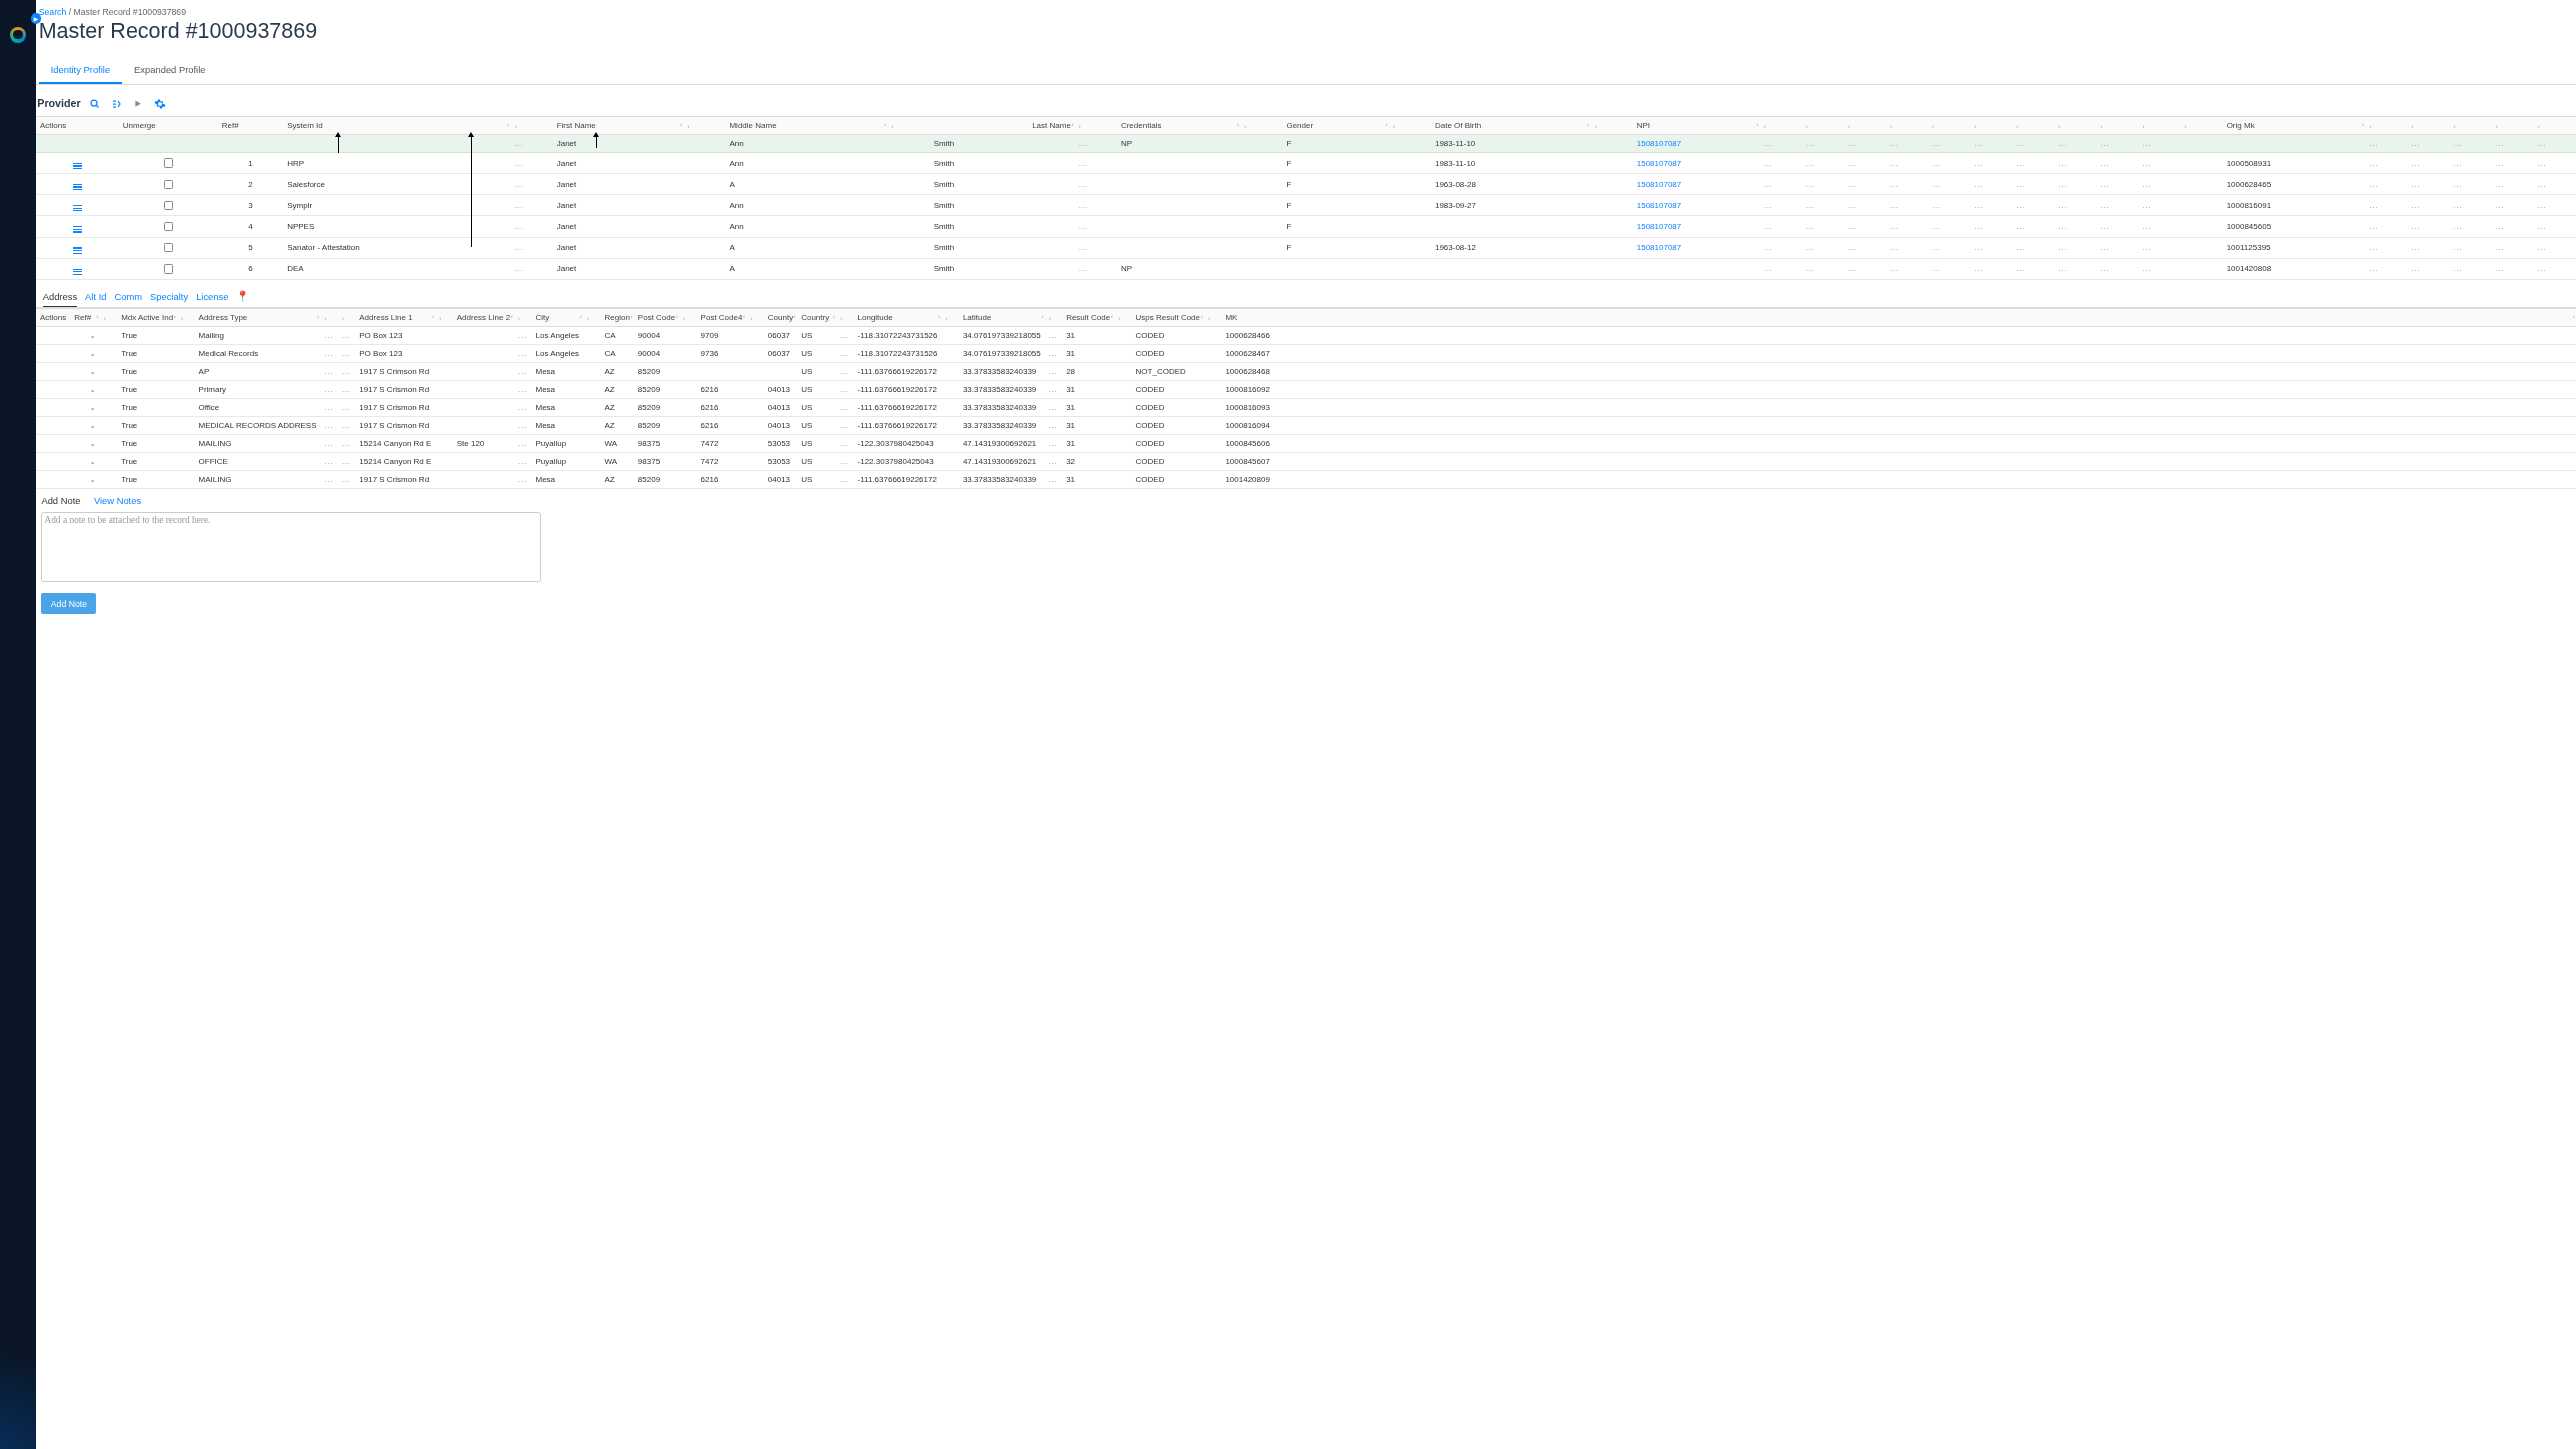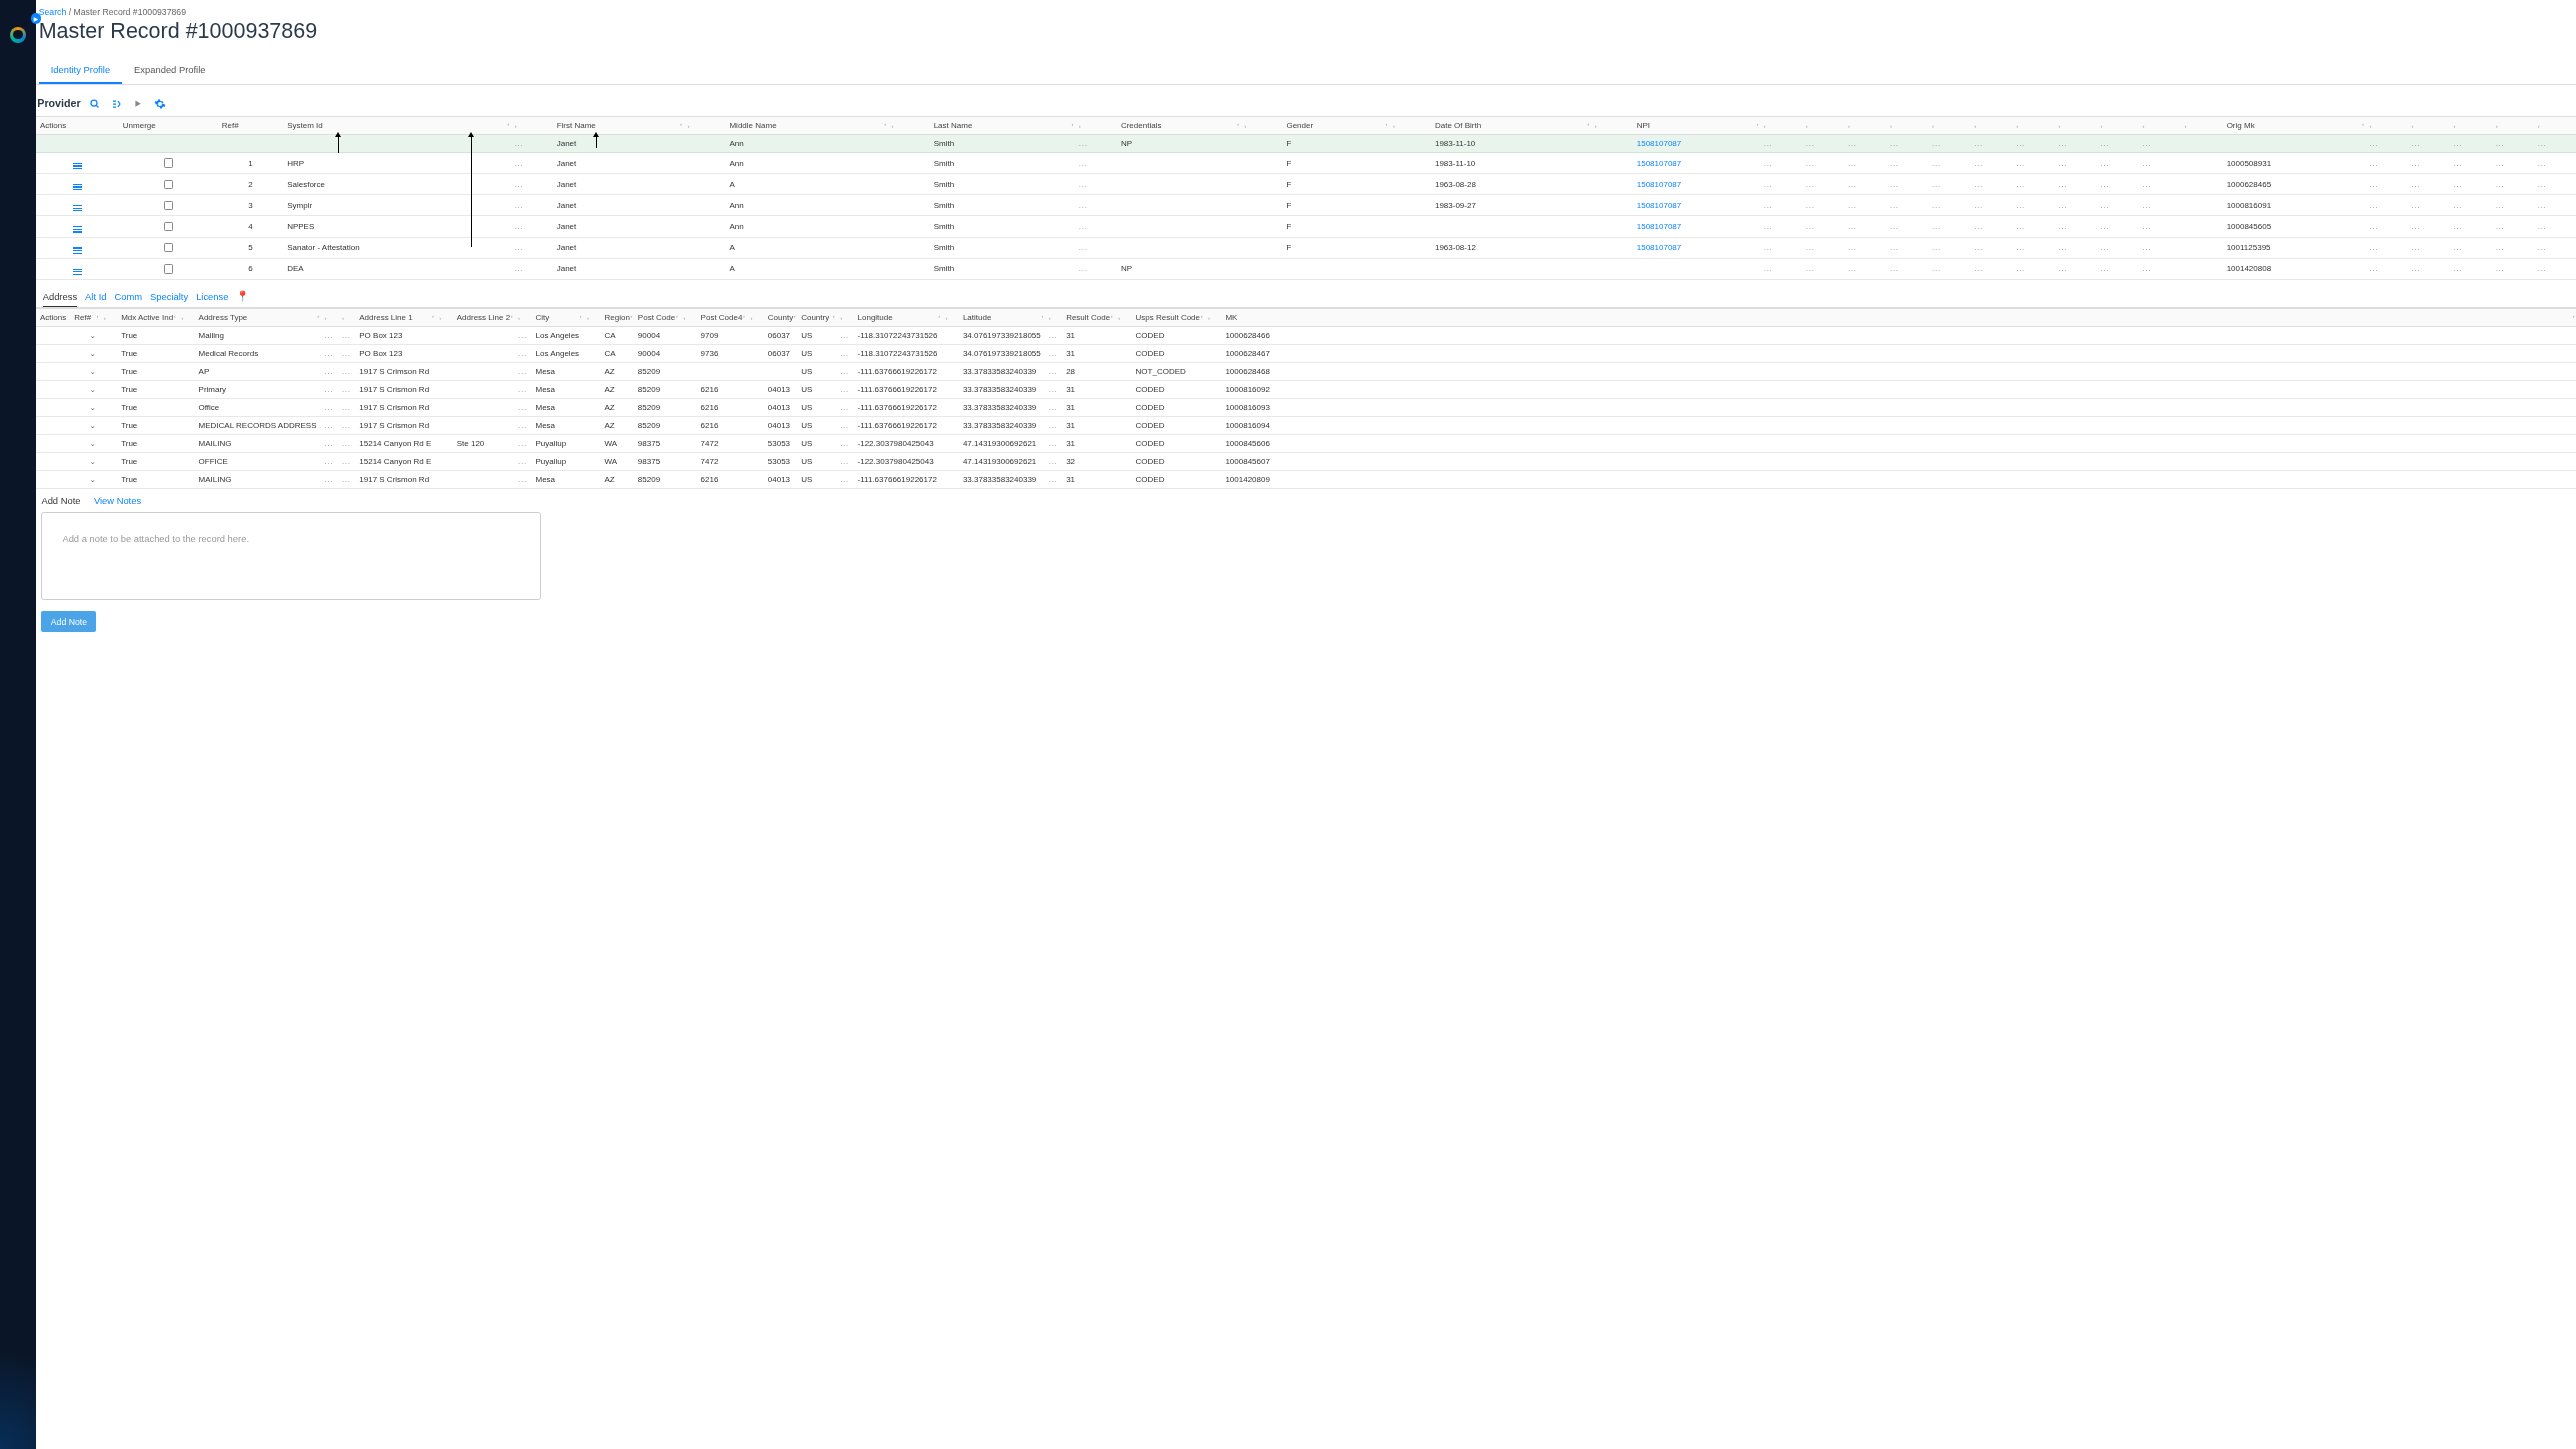--- a/index.html
+++ b/index.html
@@ -39,21 +39,21 @@
 .subtabs { display: flex; gap: 8px; border-bottom: 0.7px solid #ddd; padding: 6.7px 0 0 6.7px; align-items: center; }
 .subtab { padding: 4px 0; cursor: pointer; color: #0a84ff; font-size: 9.4px; }
 .subtab.active { color: #333; border-bottom: 1.3px solid #333; }
 .pin-icon { color: #0a84ff; font-size: 10.7px; }
 .expand-icon { cursor: pointer; font-size: 7.4px; color: #555; }
 .note-section { padding: 6.7px 5.4px 27px 5.4px; max-width: 510px; }
 .note-tabs { display: flex; gap: 13.4px; margin-bottom: 5.4px; align-items: center; }
 .note-tab { font-size: 9.4px; cursor: pointer; }
 .note-tab.active { color: #333; font-weight: 500; }
 .note-tab:not(.active) { color: #0a84ff; }
-.note-textarea { width: 100%; height: 88px; border: 0.7px solid #ccc; border-radius: 2.7px; padding: 20px; font-size: 9.4px; font-family: Liberation Sans, sans-serif; resize: none; }
+.note-textarea { width: 100%; height: 70px; border: 0.7px solid #ccc; border-radius: 2.7px; padding: 2px; font-size: 9.4px; font-family: Liberation Serif, serif; resize: none; }
 .note-textarea::placeholder { color: #999; }
 .add-note-btn { margin-top: 9.4px; background: #4ba3e8; color: #fff; border: none; padding: 5.4px 9.4px; border-radius: 2px; cursor: pointer; font-size: 8.7px; }
 .arrow-overlay { position: absolute; pointer-events: none; }
 .arrow-up { width: 1.3px; background: #000; position: absolute; }
 .arrow-up::before { content: ""; position: absolute; top: -4px; left: -2.7px; border-left: 3.4px solid transparent; border-right: 3.4px solid transparent; border-bottom: 5.4px solid #000; }
 .col-sm { width: 17.4px; }
 </style>
 </head>
 <body>
 
@@ -110,21 +110,21 @@
               <tr id="provider-head">
                 <th style="width: 25.5px;">Actions</th>
                 <th style="width: 32px;">Unmerge</th>
                 <th style="width: 27px;">Ref#</th>
                 <th style="width: 94px;">System Id<span class="sort">‹</span></th>
                 <th class="col-sm"><span style="font-size: 6px; color: rgb(153, 153, 153);">›</span></th>
                 <th style="width: 54px;">First Name<span class="sort">‹</span></th>
                 <th class="col-sm"><span style="font-size: 6px; color: rgb(153, 153, 153);">›</span></th>
                 <th style="width: 67px;">Middle Name<span class="sort">‹</span></th>
                 <th class="col-sm"><span style="font-size: 6px; color: rgb(153, 153, 153);">›</span></th>
-                <th style="width: 60px;">Last Name<span class="sort">‹</span></th>
+                <th style="width: 60px; text-align: right;">Last Name<span class="sort">‹</span></th>
                 <th class="col-sm"><span style="font-size: 6px; color: rgb(153, 153, 153);">›</span></th>
                 <th style="width: 51px;">Credentials<span class="sort">‹</span></th>
                 <th class="col-sm"><span style="font-size: 6px; color: rgb(153, 153, 153);">›</span></th>
                 <th style="width: 44px;">Gender<span class="sort">‹</span></th>
                 <th class="col-sm"><span style="font-size: 6px; color: rgb(153, 153, 153);">›</span></th>
                 <th style="width: 66px;">Date Of Birth<span class="sort">‹</span></th>
                 <th class="col-sm"><span style="font-size: 6px; color: rgb(153, 153, 153);">›</span></th>
                 <th style="width: 51px;">NPI<span class="sort">‹</span></th>
                 <th class="col-sm"><span style="font-size: 6px; color: rgb(153, 153, 153);">‹</span></th>
                 <th class="col-sm"><span style="font-size: 6px; color: rgb(153, 153, 153);">›</span></th>

